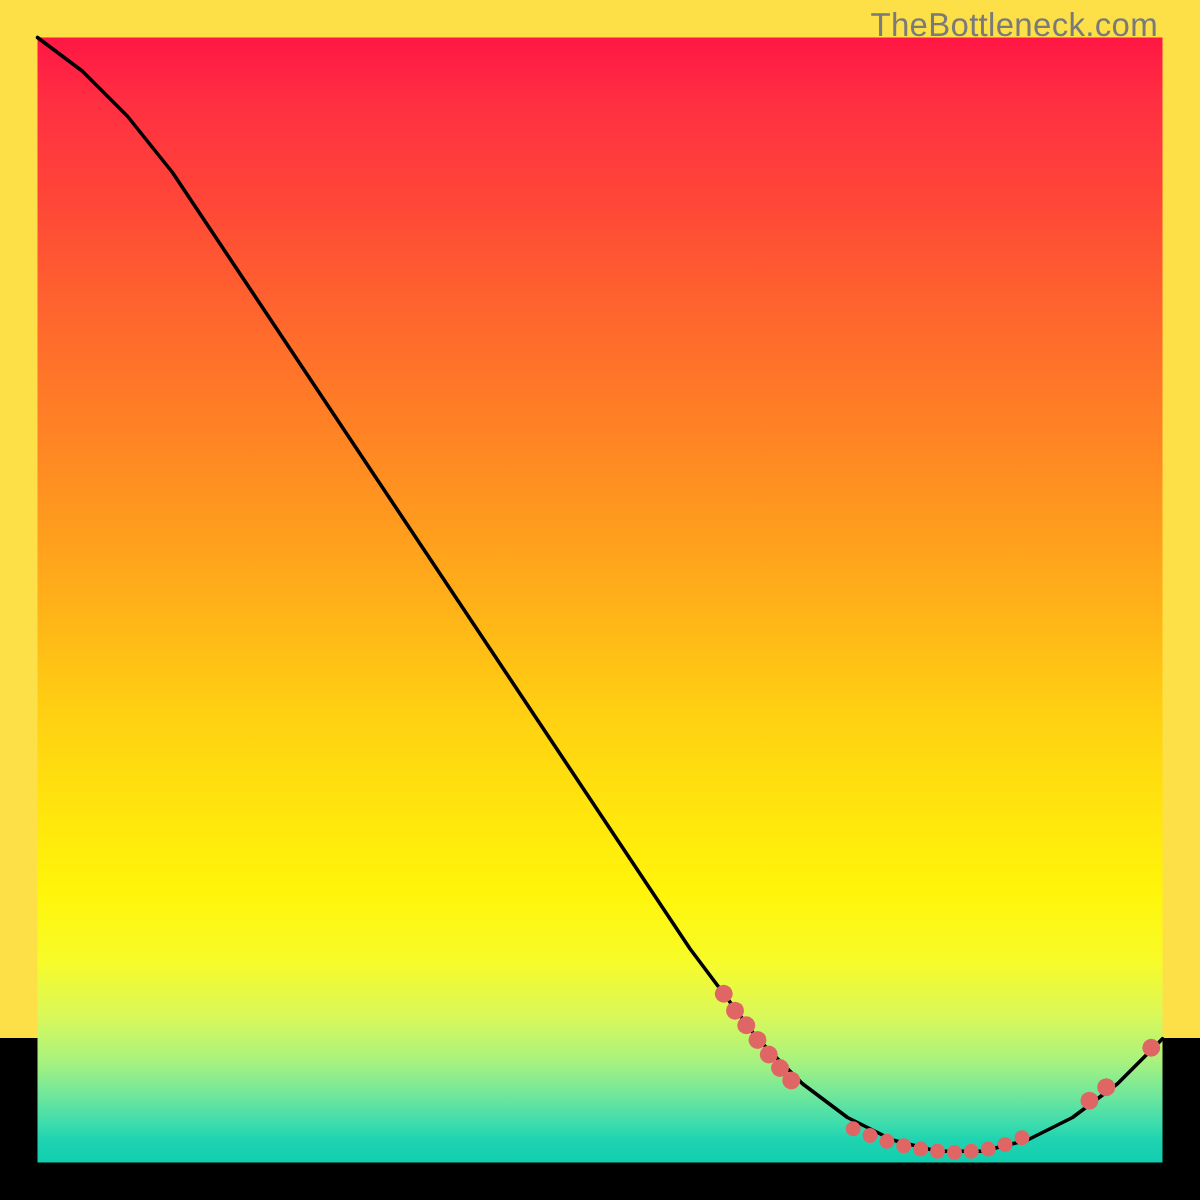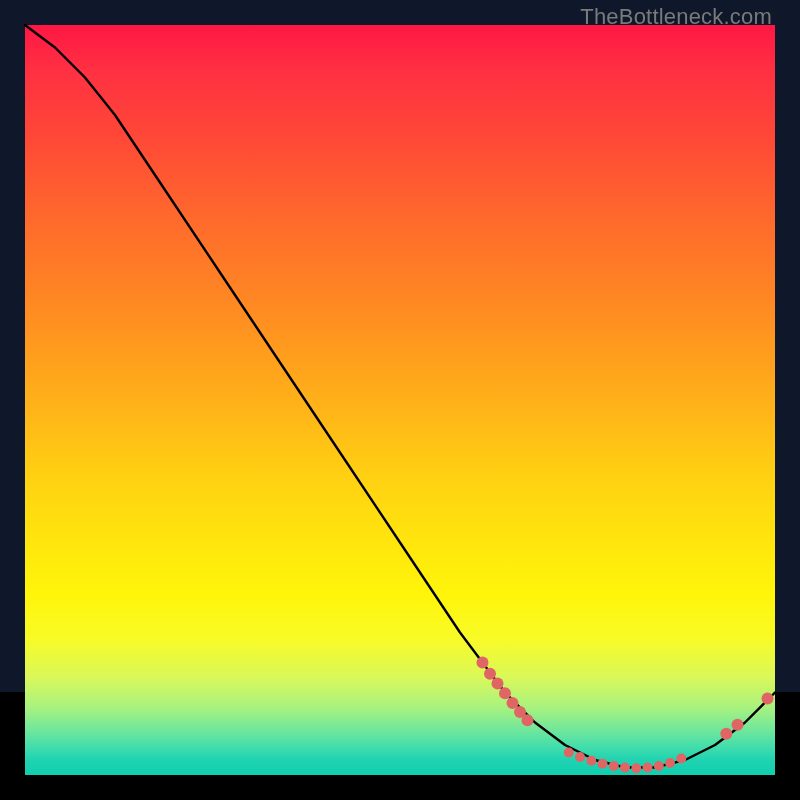--- a/index.html
+++ b/index.html
@@ -8,21 +8,21 @@
     width: 800px;
     height: 800px;
     background: #000;
     overflow: hidden;
     font-family: Arial, Helvetica, sans-serif;
   }
   .stage {
     position: relative;
     width: 800px;
     height: 692px;
-    background: #0f172a;
+    background: #fde047;
   }
   .plot-area {
     position: absolute;
     left: 25px;
     top: 25px;
     width: 750px;
     height: 750px;
     background: linear-gradient(
       to bottom,
       #ff1744 0%,

